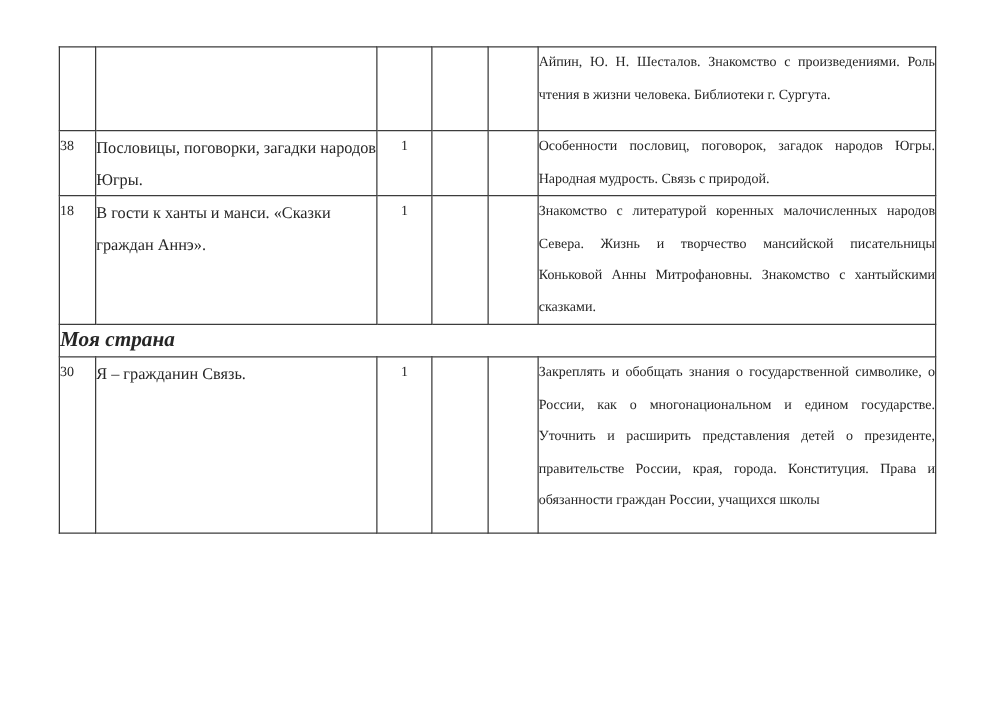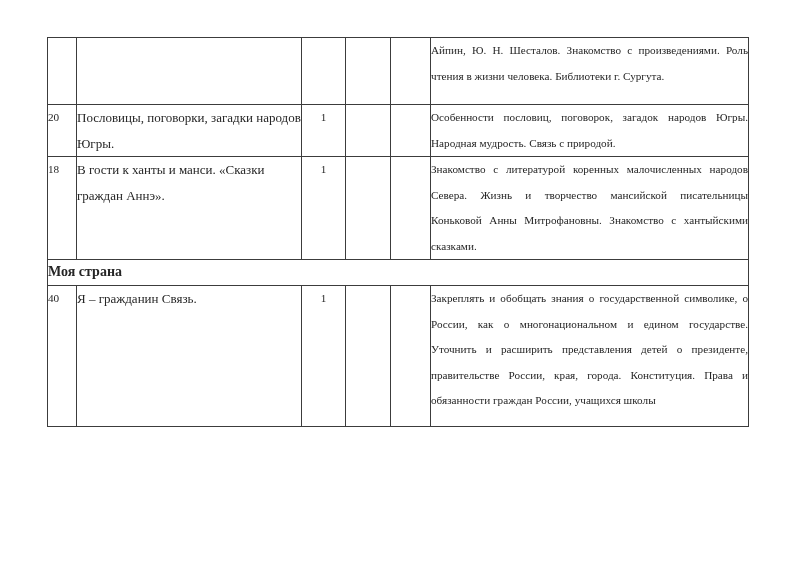--- a/index.html
+++ b/index.html
@@ -69,24 +69,25 @@
   .cell-content {
     font-size: 11.2px;
     line-height: 25.5px;
     padding: 0 6px 0 7px;
     text-align: justify;
     text-align-last: left;
     hyphens: none;
   }
 
   .section-cell {
-    font-size: 14px;
+    font-size: 17px;
     line-height: 24px;
     font-weight: bold;
     padding: 0 0 0 6px;
+    font-style: italic;
   }
 
   .row-first td { height: 66px; }
   .row-27 td    { height: 48px; }
   .row-28 td    { height: 88px; }
   .row-29 td    { height: 75px; }
   .row-sect td  { height: 25px; }
   .row-30 td    { height: 140px; }
 
   .blank-cell { }
@@ -110,21 +111,21 @@
       <tr class="row-first">
         <td class="cell-num"></td>
         <td class="cell-text"></td>
         <td class="cell-hours"></td>
         <td class="blank-cell"></td>
         <td class="blank-cell"></td>
         <td class="cell-content">Айпин, Ю. Н. Шесталов. Знакомство с произведениями. Роль чтения в жизни человека. Библиотеки г. Сургута.</td>
       </tr>
 
       <tr class="row-27">
-        <td class="cell-num">20</td>
+        <td class="cell-num">38</td>
         <td class="cell-text">Пословицы, поговорки, загадки народов Югры.</td>
         <td class="cell-hours">1</td>
         <td class="blank-cell"></td>
         <td class="blank-cell"></td>
         <td class="cell-content">Особенности пословиц, поговорок, загадок народов Югры. Народная мудрость. Связь с природой.</td>
       </tr>
 
       <tr class="row-28">
         <td class="cell-num">18</td>
         <td class="cell-text">В гости к ханты и манси. «Сказки граждан Аннэ».</td>
@@ -133,21 +134,21 @@
         <td class="blank-cell"></td>
         <td class="cell-content">Знакомство с литературой коренных малочисленных народов Севера. Жизнь и творчество мансийской писательницы Коньковой Анны Митрофановны. Знакомство с хантыйскими сказками.</td>
       </tr>
 
 
       <tr class="row-sect">
         <td class="section-cell" colspan="6">Моя страна</td>
       </tr>
 
       <tr class="row-30">
-        <td class="cell-num">40</td>
+        <td class="cell-num">30</td>
         <td class="cell-text">Я – гражданин Связь.</td>
         <td class="cell-hours">1</td>
         <td class="blank-cell"></td>
         <td class="blank-cell"></td>
         <td class="cell-content">Закреплять и обобщать знания о государственной символике, о России, как о многонациональном и едином государстве. Уточнить и расширить представления детей о президенте, правительстве России, края, города. Конституция. Права и обязанности граждан России, учащихся школы</td>
       </tr>
 
     </tbody>
   </table>
 

